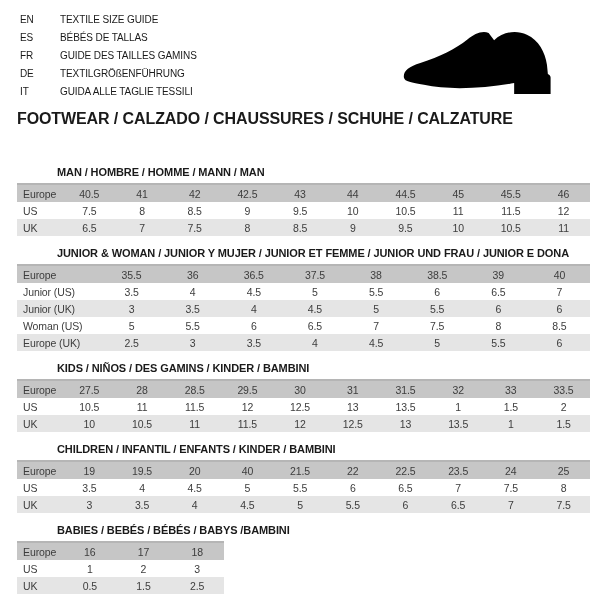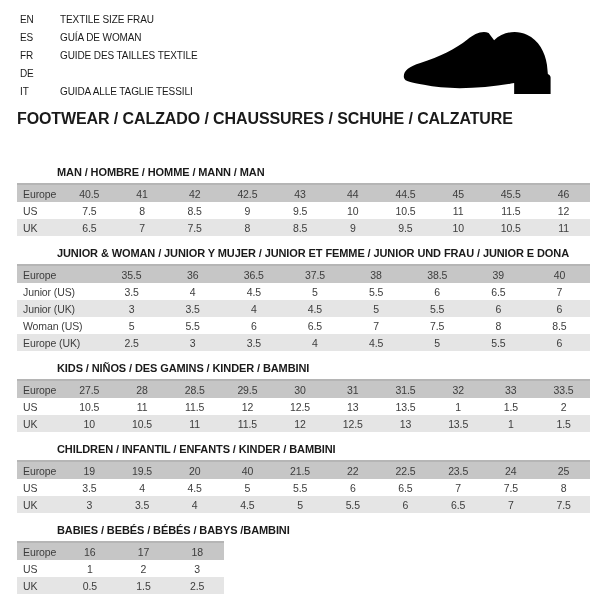--- a/index.html
+++ b/index.html
@@ -47,32 +47,33 @@
   tr.light { background:#e5e5e5; }
 </style>
 </head>
 <body>
 
 <div class="page">
 
   <div class="lang-list">
     <div class="lang-row">
       <span class="lang-code">EN</span>
-      <span class="lang-label">TEXTILE SIZE FRAU</span>
+      <span class="lang-label">TEXTILE SIZE GUIDE</span>
     </div>
     <div class="lang-row">
       <span class="lang-code">ES</span>
-      <span class="lang-label">GUÍA DE WOMAN</span>
+      <span class="lang-label">BÉBÉS DE TALLAS</span>
     </div>
     <div class="lang-row">
       <span class="lang-code">FR</span>
-      <span class="lang-label">GUIDE DES TAILLES TEXTILE</span>
+      <span class="lang-label">GUIDE DES TAILLES GAMINS</span>
     </div>
     <div class="lang-row">
       <span class="lang-code">DE</span>
+      <span class="lang-label">TEXTILGRÖßENFÜHRUNG</span>
     </div>
     <div class="lang-row">
       <span class="lang-code">IT</span>
       <span class="lang-label">GUIDA ALLE TAGLIE TESSILI</span>
     </div>
   </div>
 
   <div class="shoe">
     <svg viewBox="0 0 190 90" xmlns="http://www.w3.org/2000/svg" aria-hidden="true">
       <path fill="#000000" d="M6,61

